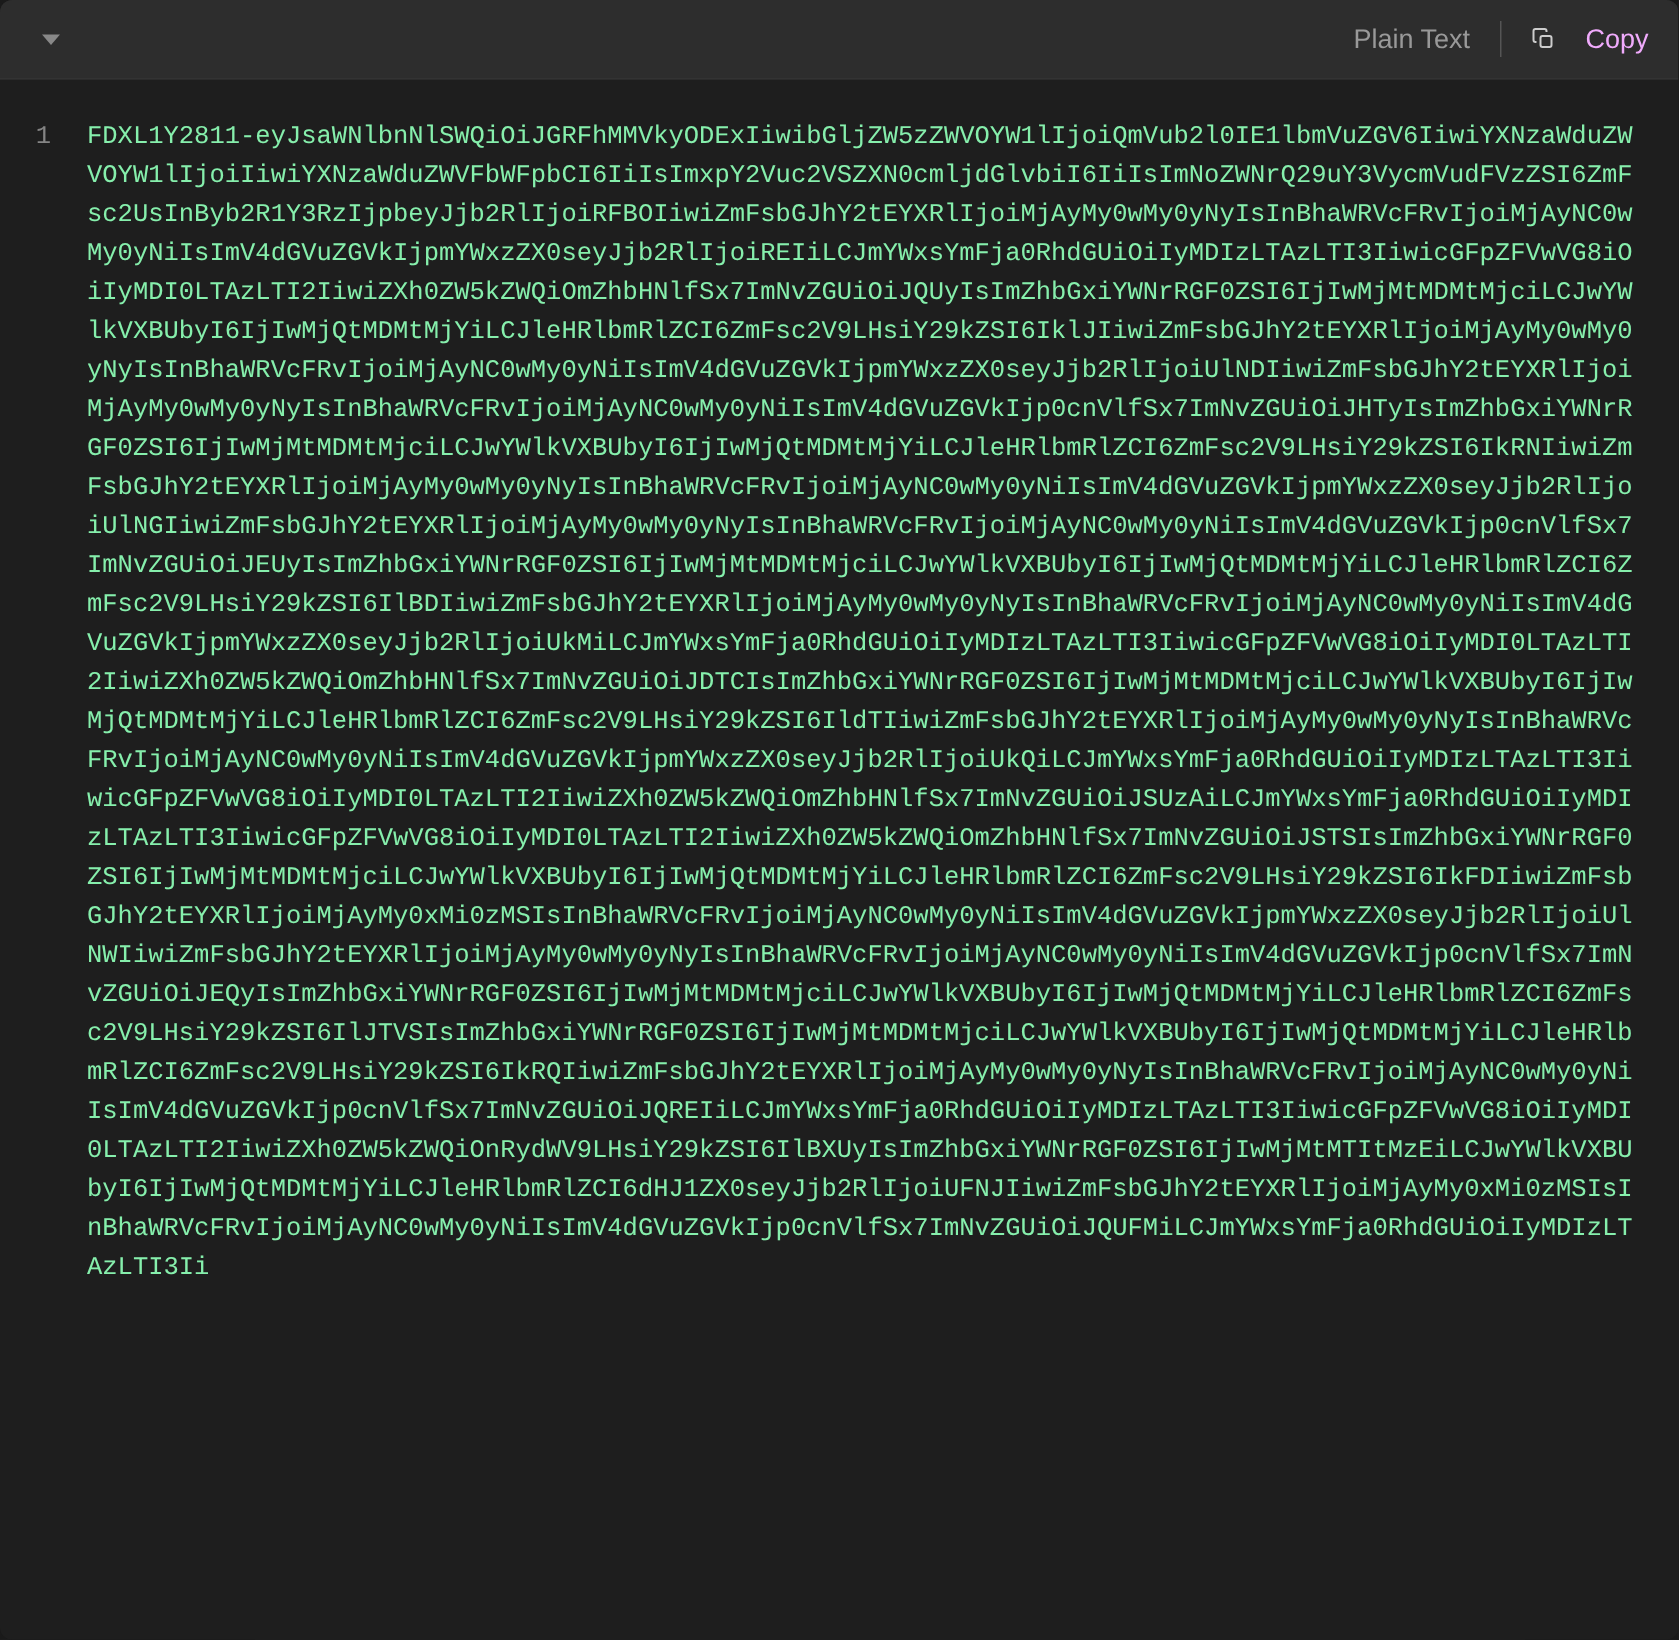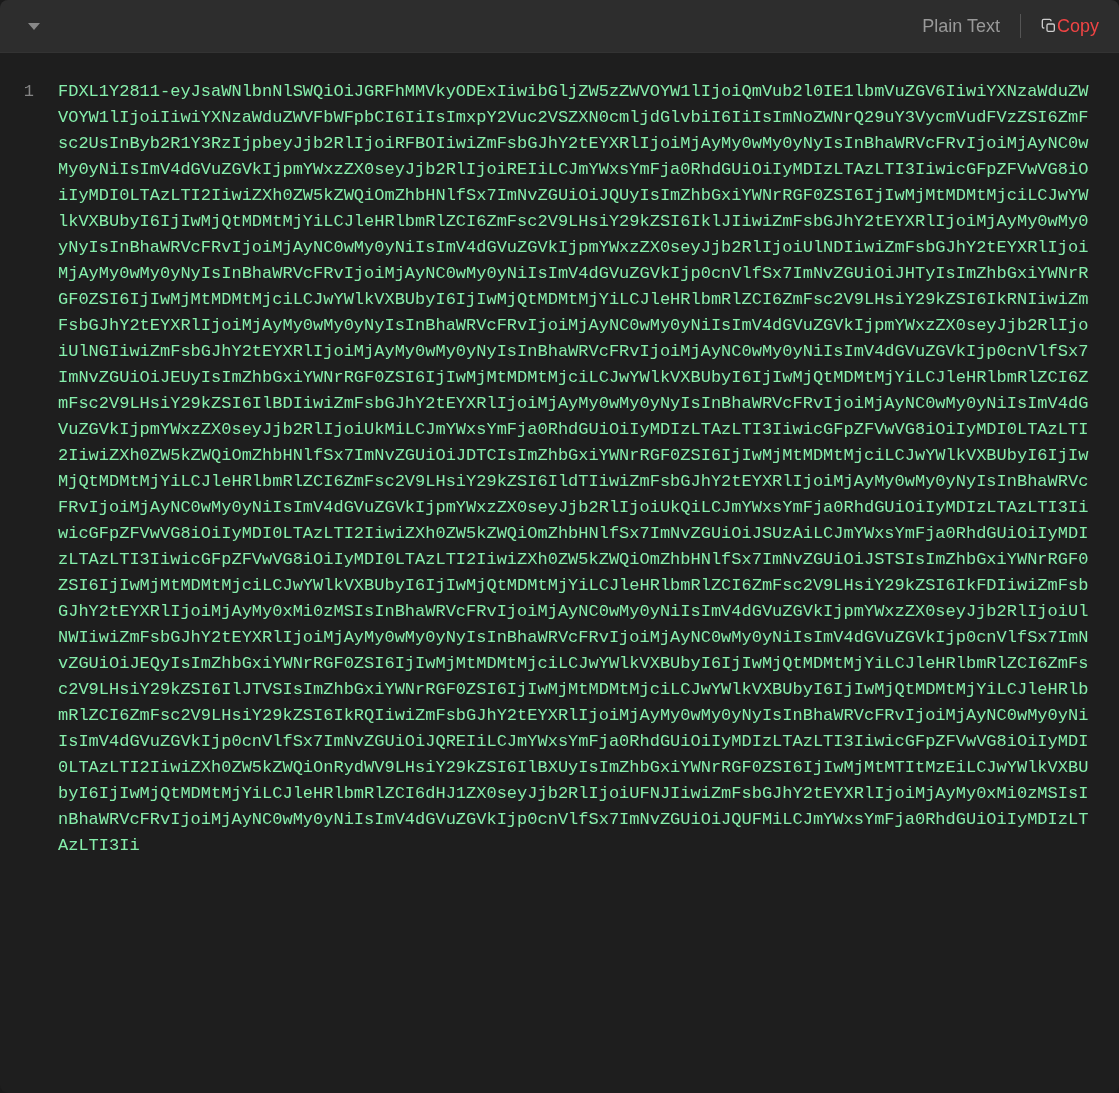--- a/index.html
+++ b/index.html
@@ -53,23 +53,23 @@
       font-size: 18px;
     }
     .divider {
       width: 1px;
       height: 24px;
       background: #555;
     }
     .copy-btn {
       display: flex;
       align-items: center;
-      gap: 0;
+      gap: 20px;
       cursor: pointer;
-      color: #ef4444;
+      color: #f0abfc;
       font-size: 18px;
     }
     .copy-icon {
       width: 16px;
       height: 16px;
       position: relative;
     }
     .copy-icon svg {
       width: 16px;
       height: 16px;

